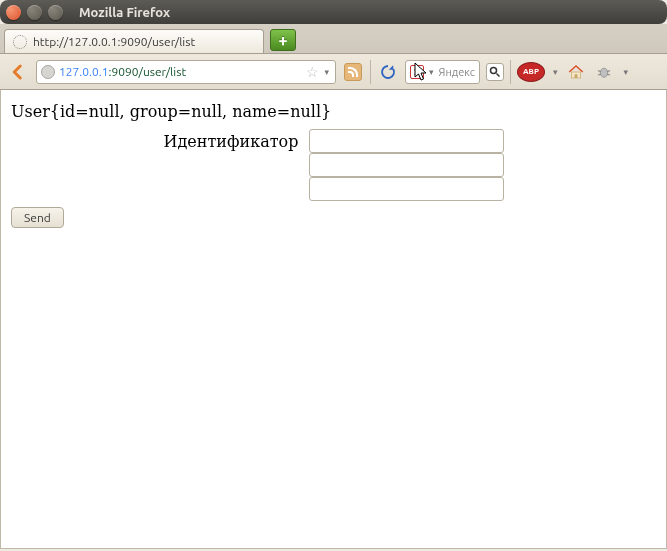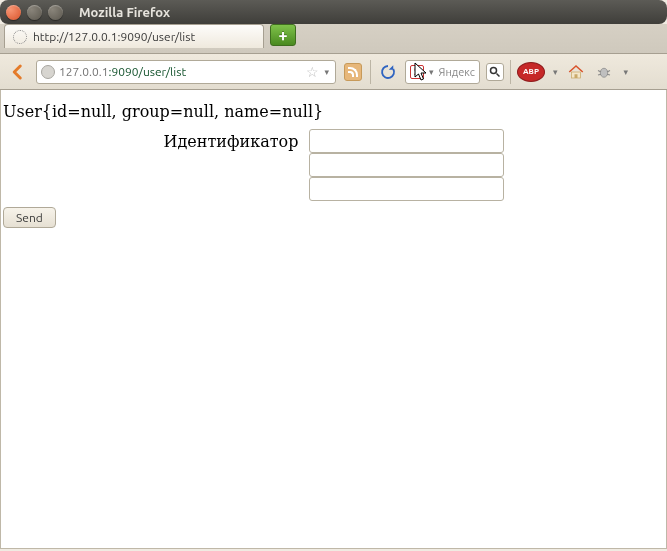--- a/index.html
+++ b/index.html
@@ -39,21 +39,21 @@
     margin-left: 10px;
     font-size: 13px;
   }
 
   
   .tabstrip {
     height: 30px;
     background: linear-gradient(to bottom, #d6d0c4, #cfc9bd);
     border-bottom: 1px solid #a69f91;
     display: flex;
-    align-items: flex-start;
+    align-items: flex-end;
     padding: 0 4px;
   }
   .tab {
     height: 24px;
     background: linear-gradient(to bottom, #fdfcfa, #efe9dd);
     border: 1px solid #a69f91;
     border-bottom: none;
     border-top-left-radius: 4px;
     border-top-right-radius: 4px;
     margin-right: 2px;
@@ -120,21 +120,21 @@
     flex-shrink: 0;
   }
   .url-text {
     flex: 1;
     font-size: 12px;
     color: #333;
     border: none;
     outline: none;
     background: transparent;
   }
-  .url-text .host { color: #737373; }
+  .url-text .host { color: #3b82f6; }
   .url-text .rest { color: #14532d; }
   .star {
     color: #bdbdbd;
     font-size: 14px;
     flex-shrink: 0;
   }
   .dropdown-arrow {
     color: #777; font-size: 9px; padding: 0 2px;
   }
 
@@ -205,21 +205,21 @@
     display: flex; align-items: center; justify-content: center;
     border: 1px solid #8e1c1c;
   }
 
   
   .content {
     background: #fff;
     height: calc(551px - 24px - 30px - 36px - 2px);
     border: 1px solid #bfb8a8;
     border-top: none;
-    padding: 12px 2px;
+    padding: 12px 10px;
     font-family: "DejaVu Serif", serif;
     font-size: 16px;
     color: #000;
   }
   .heading-text { margin-bottom: 8px; }
   .form-row {
     display: flex;
     align-items: center;
     justify-content: center;
   }

